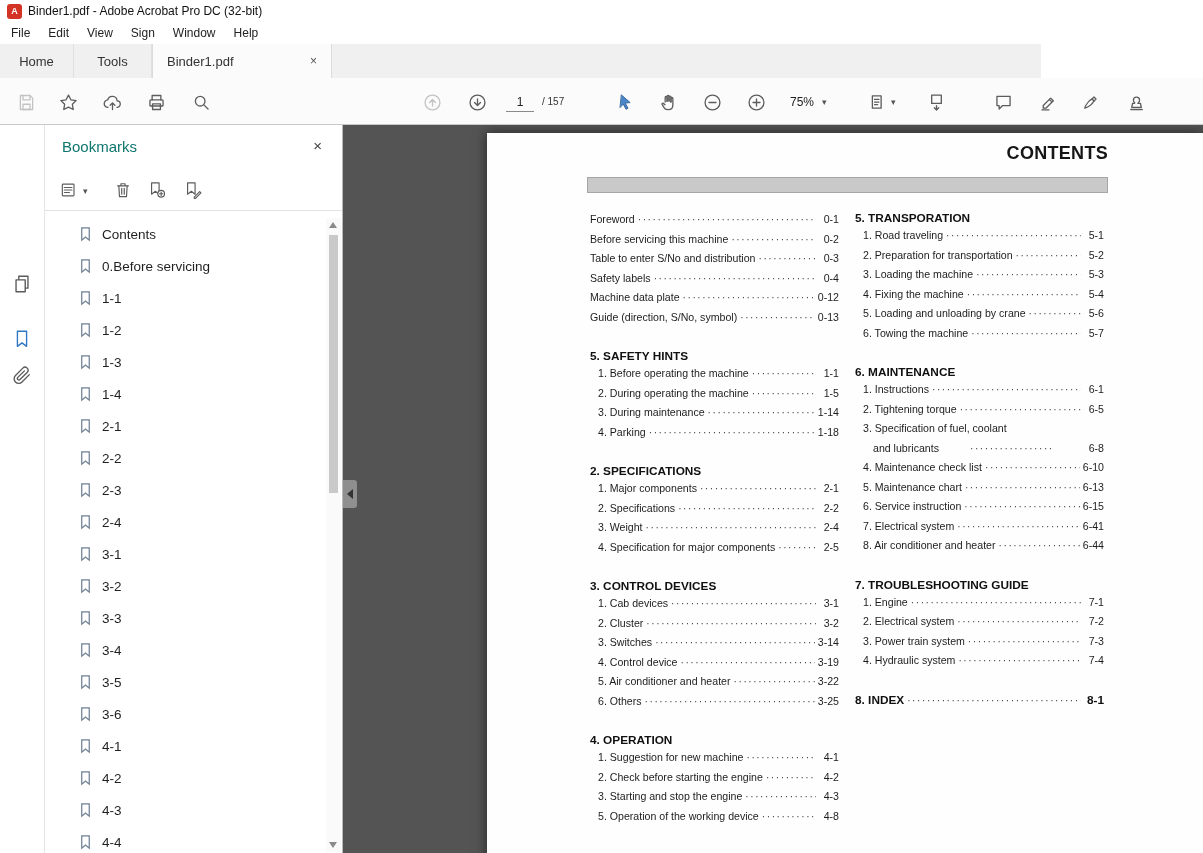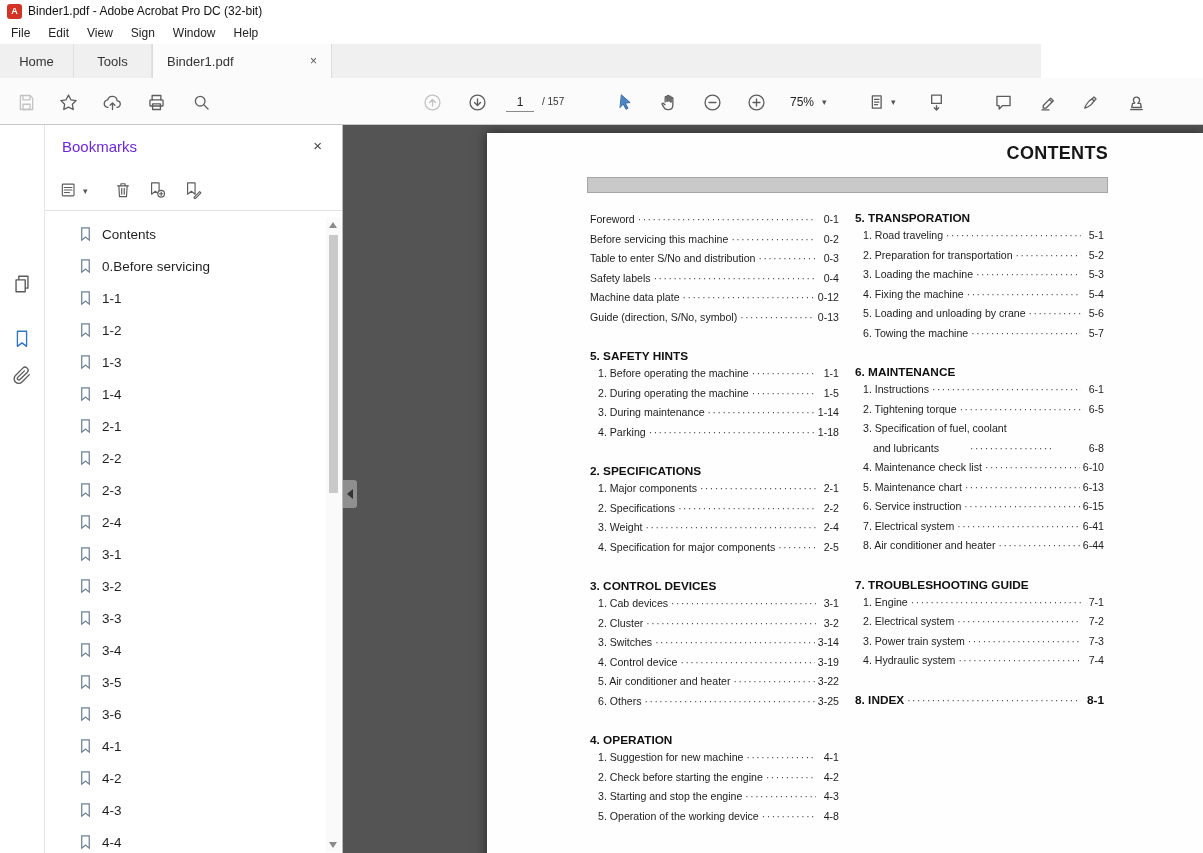--- a/index.html
+++ b/index.html
@@ -42,21 +42,21 @@
   .fitctl{position:absolute;top:12px;height:24px;display:flex;align-items:center;gap:2px;}
 
   
   .rail{position:absolute;left:0;top:125px;width:45px;height:728px;background:#fff;border-right:1px solid #e6e6e6;}
   .rtool{position:absolute;left:11px;width:23px;height:23px;}
   .rtool svg{width:22px;height:22px;stroke:#5a5a5a;fill:none;stroke-width:1.5;stroke-linecap:round;stroke-linejoin:round;}
   .rtool.active svg{stroke:#2f76c4;}
 
   .panel{position:absolute;left:45px;top:125px;width:298px;height:728px;background:#fff;
     border-right:1px solid #b9b9b9;}
-  .panel-title{position:absolute;left:17px;top:13px;font-size:15px;color:#6d28d9;}
+  .panel-title{position:absolute;left:17px;top:13px;font-size:15px;color:#0f766e;}
   .panel-close{position:absolute;right:20px;top:12px;font-size:15px;color:#444;}
   .ptool{position:absolute;top:53px;width:24px;height:24px;display:flex;align-items:center;justify-content:center;}
   .ptool svg{width:20px;height:20px;stroke:#5c5c5c;fill:none;stroke-width:1.4;stroke-linecap:round;stroke-linejoin:round;}
   .panel-divider{position:absolute;left:0;top:85px;width:100%;border-top:1px solid #e2e2e2;}
   .bm-list{position:absolute;left:0;top:93px;width:282px;height:635px;overflow:hidden;}
   .bm-item{height:32px;display:flex;align-items:center;padding-left:33px;font-size:13.5px;color:#1f1f1f;}
   .bm-item svg{width:15px;height:17px;margin-right:9px;flex:none;stroke:#6e7f93;fill:none;stroke-width:1.3;}
   .panel-scroll{position:absolute;top:93px;right:1px;width:15px;height:634px;background:#fafafa;}
   .sb-up{position:absolute;top:4px;left:3px;width:0;height:0;
     border-left:4.5px solid transparent;border-right:4.5px solid transparent;border-bottom:6px solid #8a8a8a;}

